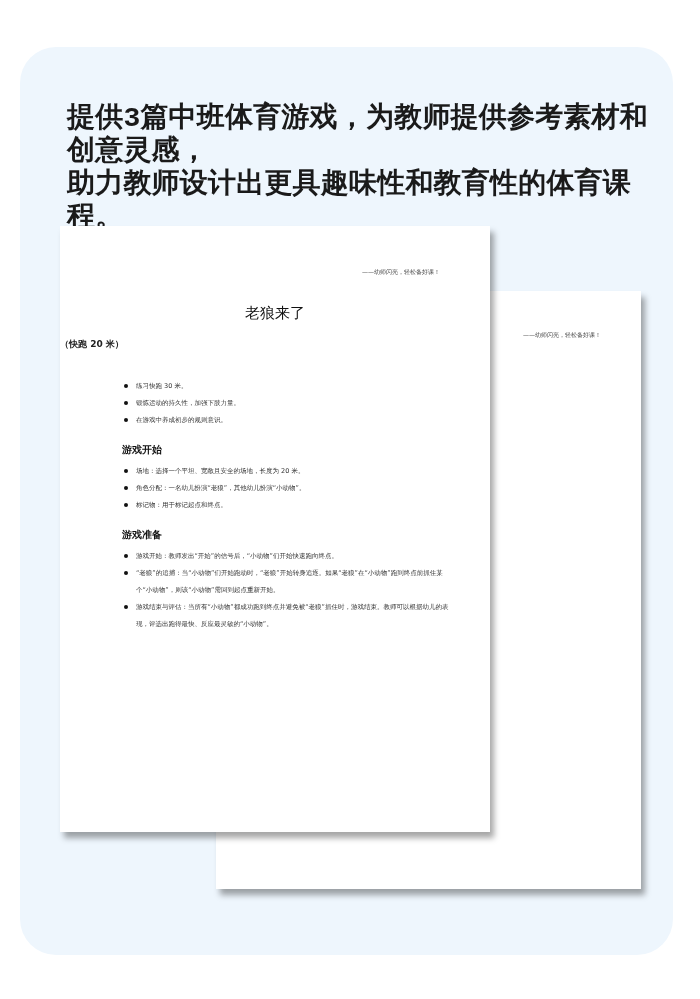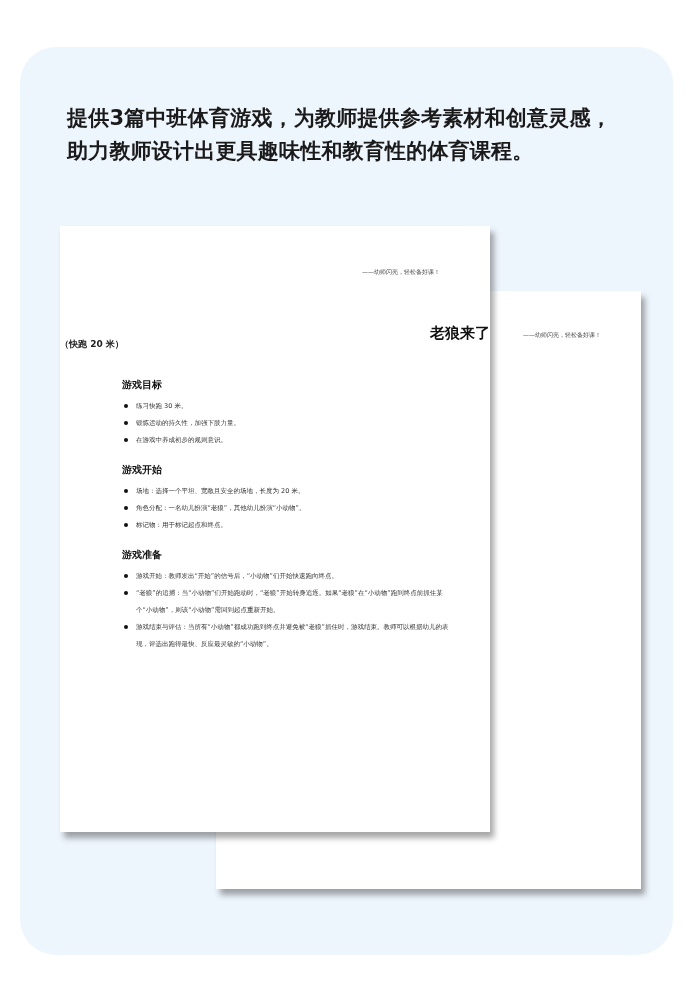--- a/index.html
+++ b/index.html
@@ -7,40 +7,41 @@
     width: 700px; height: 999px; background: #ffffff;
     position: relative; overflow: hidden;
     font-family: "DejaVu Sans", sans-serif;
   }
   .panel {
     position: absolute; left: 20px; top: 47px; width: 653px; height: 908px;
     background: #eef6fd; border-radius: 36px;
   }
   .headline {
     position: absolute; left: 67px; top: 102px; width: 600px;
-    font-size: 21px; line-height: 33px; font-weight: bold; color: #1a1a1a;
+    font-size: 28px; line-height: 33px; font-weight: bold; color: #1a1a1a;
     letter-spacing: 0.2px;
+    font-family: Liberation Mono, monospace;
   }
   .page {
     position: absolute; background: #ffffff;
     box-shadow: 4px 6px 6px rgba(0,0,0,0.35);
   }
   .page-back { left: 216px; top: 291px; width: 425px; height: 598px; }
   .page-front { left: 60px; top: 226px; width: 430px; height: 606px; }
   .slogan {
     position: absolute; font-size: 6px; color: #444;
   }
   .page-front .slogan { right: 50px; top: 42px; }
   .page-back .slogan { right: 40px; top: 40px; }
   .back-lines { position: absolute; left: 8px; top: 52px; width: 380px; }
   .back-line { font-size: 6.5px; color: #333; height: 14px; line-height: 14px; white-space: nowrap; overflow: hidden; }
   .back-gap { height: 17px; }
   .doc-title {
-    position: absolute; left: 0; right: 0; top: 78px; text-align: right;
-    font-size: 15px; font-weight: bold; color: #111; margin-top: 20px;
+    position: absolute; left: 0; right: 0; top: 78px; text-align: center;
+    font-size: 15px; font-weight: normal; color: #111;
   }
   .doc-subtitle {
     position: absolute; left: 0; right: 0; top: 112px; 
     font-size: 9px; font-weight: bold; color: #222;
   }
   .content { position: absolute; left: 62px; top: 152px; width: 330px; }
   .section { margin-bottom: 14px; }
   .section-title { font-size: 10px; font-weight: bold; color: #111; margin-bottom: 6px; }
   .bullet {
     position: relative; padding-left: 14px; font-size: 6.5px; color: #333;
@@ -73,21 +74,20 @@
   </div>
 </div>
 
 <div class="page page-front">
   <div class="slogan">——幼师闪亮，轻松备好课！</div>
   <div class="doc-title">老狼来了</div>
   <div class="doc-subtitle">（快跑 20 米）</div>
 
   <div class="content">
     <div class="section">
-      <div class="section-title">游戏目标</div>
       <div class="bullet">练习快跑 30 米。</div>
       <div class="bullet">锻炼运动的持久性，加强下肢力量。</div>
       <div class="bullet">在游戏中养成初步的规则意识。</div>
     </div>
     <div class="section">
       <div class="section-title">游戏开始</div>
       <div class="bullet">场地：选择一个平坦、宽敞且安全的场地，长度为 20 米。</div>
       <div class="bullet">角色分配：一名幼儿扮演“老狼”，其他幼儿扮演“小动物”。</div>
       <div class="bullet">标记物：用于标记起点和终点。</div>
     </div>

